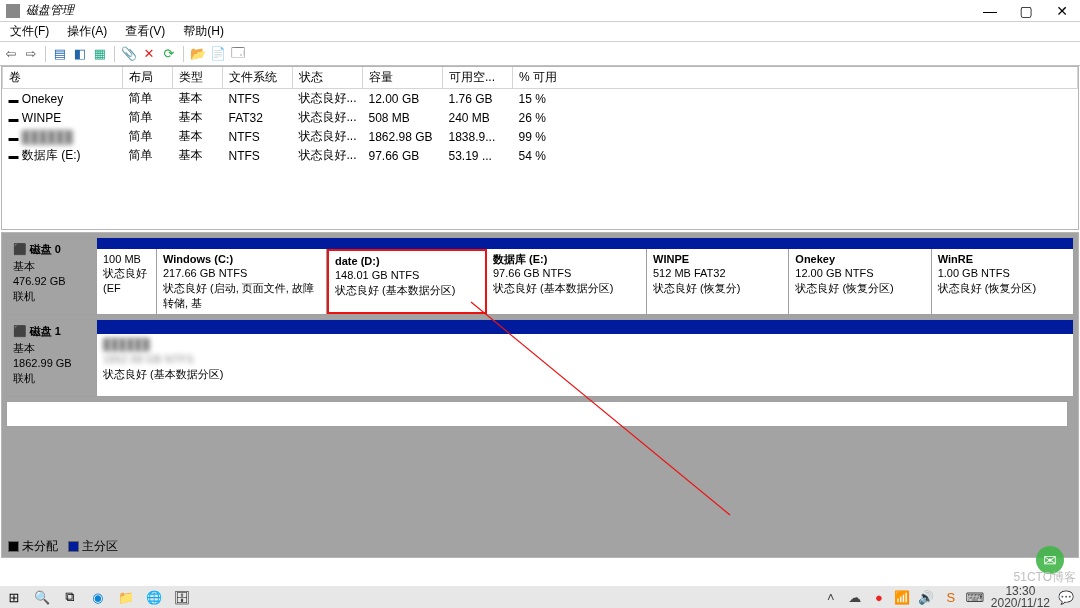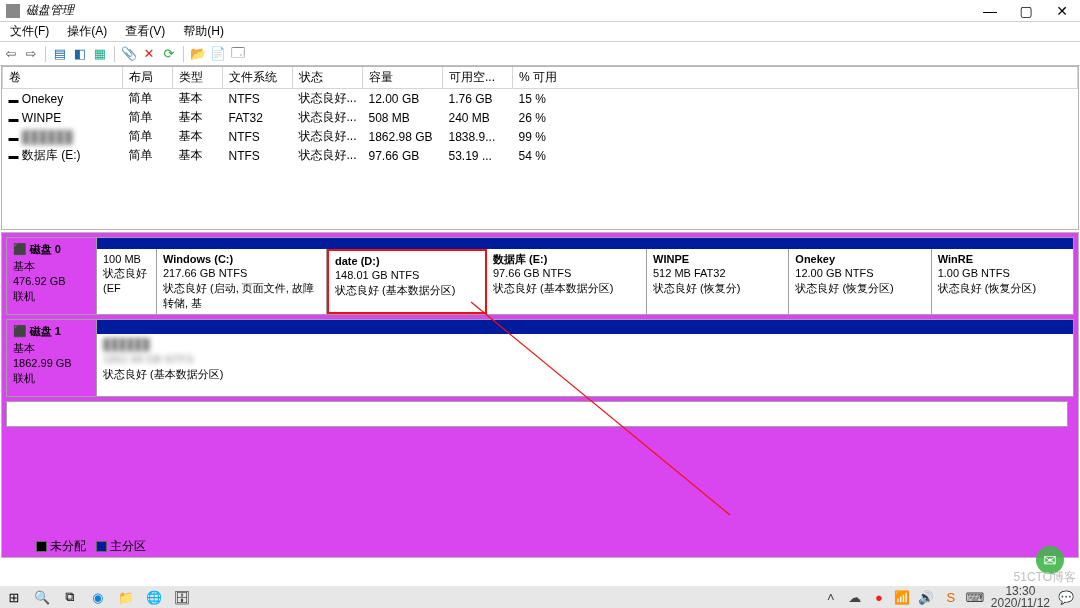--- a/index.html
+++ b/index.html
@@ -12,33 +12,33 @@
 .menubar { height: 20px; display: flex; align-items: center; gap: 10px; padding-left: 6px; border-bottom: 1px solid #d0d0d0; }
 .menubar span { padding: 0 4px; }
 .toolbar { height: 24px; display: flex; align-items: center; gap: 2px; padding-left: 2px; border-bottom: 1px solid #c0c0c0; }
 .tbtn { width: 18px; height: 18px; display: inline-flex; align-items: center; justify-content: center; font-size: 13px; color: #555; }
 .tsep { width: 1px; height: 16px; background: #ccc; margin: 0 3px; }
 .table-wrap { border: 1px solid #b5b5b5; margin: 0 1px; }
 table { width: 100%; border-collapse: collapse; font-size: 12px; }
 th { text-align: left; background: #fff; border: 1px solid #d5d5d5; border-top: none; padding: 2px 6px; font-weight: normal; }
 td { padding: 1px 6px; white-space: nowrap; }
 .volume-list { height: 164px; overflow: hidden; background: #fff; }
-.disk-area { border: 1px solid #b5b5b5; margin: 2px 1px 0 1px; height: 326px; background: #d946ef; position: relative; }
+.disk-area { border: 1px solid #b5b5b5; margin: 2px 1px 0 1px; height: 326px; background: #a3a3a3; position: relative; }
 .disk-row { display: flex; margin: 4px; border: 1px solid #a0a0a0; height: 78px; }
 .disk-hdr { width: 90px; padding: 4px 6px; border-right: 1px solid #a0a0a0; font-size: 11px; line-height: 1.35; }
 .disk-hdr b { font-weight: bold; display:block; margin-bottom:2px;}
 .disk-body { flex: 1; display: flex; flex-direction: column; }
 .disk-bar { height: 14px; background: #001b9c; }
 .disk-parts { flex: 1; display: flex; }
 .part { border-right: 1px solid #a0a0a0; padding: 3px 6px; font-size: 11px; line-height: 1.35; overflow: hidden; background:#fff;}
 .part:last-child { border-right: none; }
 .part b { font-weight: bold; display:block;}
 .highlight { border: 2px solid #e11; }
 .disk-empty { border: 1px solid #a0a0a0; margin: 4px 10px 4px 4px; height: 26px; background: #fff; }
-.legend { position: absolute; bottom: 2px; left: 6px; display: flex; gap: 10px; font-size: 12px; align-items: center; margin-left: 28px; }
+.legend { position: absolute; bottom: 2px; left: 6px; display: flex; gap: 10px; font-size: 12px; align-items: center; }
 .legend .sq { width: 11px; height: 11px; display: inline-block; margin-right: 3px; vertical-align: middle; border:1px solid #666;}
 .sq.black { background: #000; }
 .sq.blue { background: #001b9c; }
 .watermark { position: absolute; right: 16px; bottom: 34px; font-size: 22px; color: #666; display: flex; align-items: center; gap: 6px; opacity: .9; }
 .wm-icon { width: 28px; height: 28px; background: #42b549; border-radius: 50%; display: inline-flex; align-items: center; justify-content: center; color:#fff; font-size:16px;}
 .corner-wm { position: absolute; right: 4px; bottom: 22px; font-size: 12px; color: #bfbfbf; }
 .taskbar { position: absolute; bottom: 0; left: 0; right: 0; height: 22px; background: #e7e7e7; display: flex; align-items: center; font-size: 12px; }
 .taskbar .tb-left { display: flex; align-items:center; gap:12px; padding-left:6px;}
 .taskbar .tb-right { margin-left: auto; display:flex; align-items:center; gap:8px; padding-right:6px; color:#444;}
 .tb-icon { width:16px; height:16px; display:inline-flex; align-items:center; justify-content:center; font-size:13px;}

